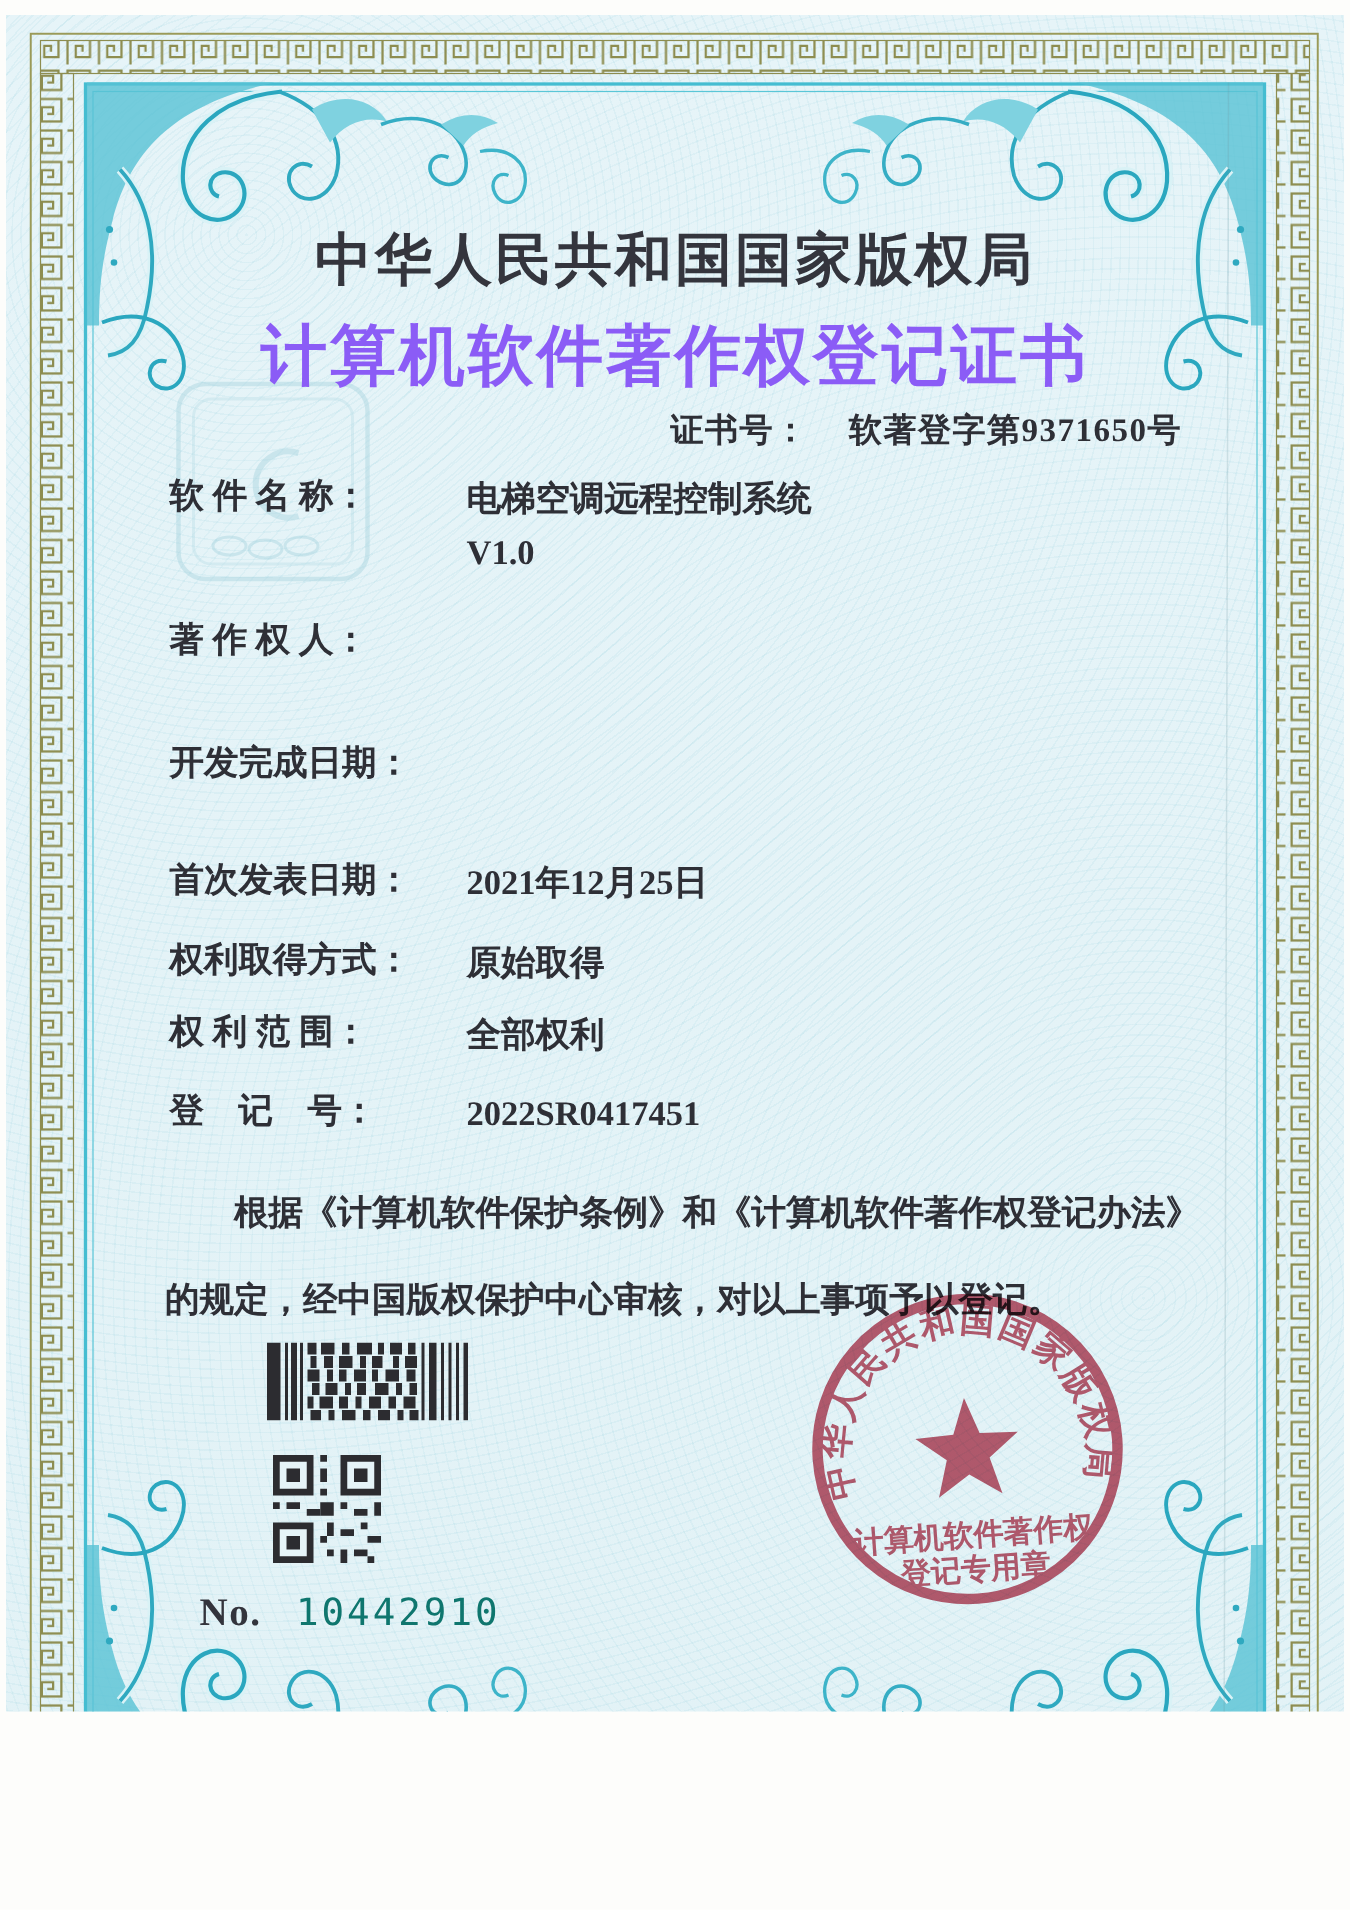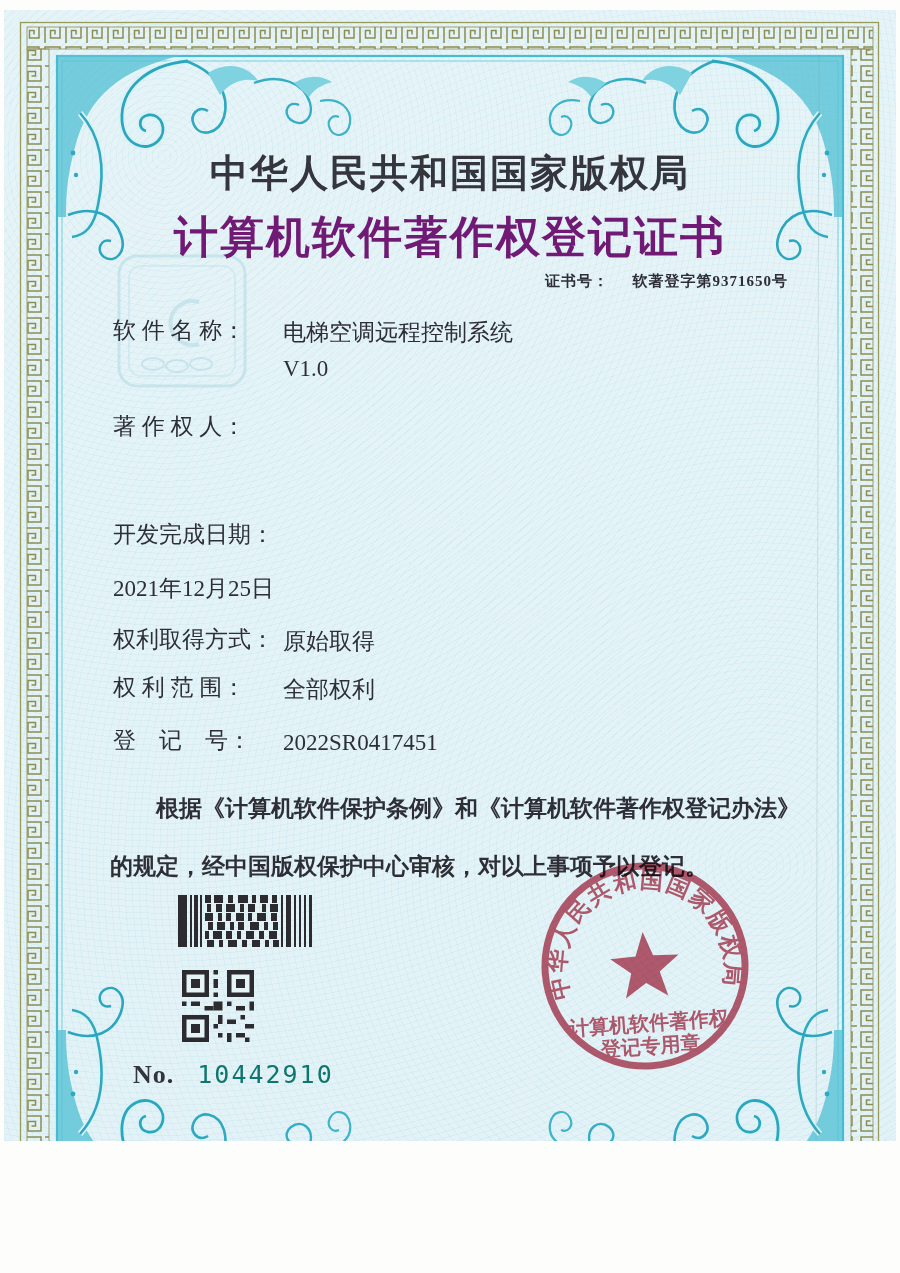--- a/index.html
+++ b/index.html
@@ -8,23 +8,23 @@
   .paper{position:absolute;left:4px;top:10px;width:892px;height:1222px;
          background:
            repeating-radial-gradient(circle at 18% 12%, rgba(120,195,212,.10) 0 1px, rgba(0,0,0,0) 1px 6px),
            repeating-radial-gradient(circle at 85% 70%, rgba(120,195,212,.09) 0 1px, rgba(0,0,0,0) 1px 7px),
            linear-gradient(#e6f4f8,#e2f2f6);}
   .layer{position:absolute;left:0;top:0;pointer-events:none;}
   .txt{position:absolute;white-space:nowrap;}
   .title1{left:0;top:148px;width:900px;text-align:center;font-size:38px;font-weight:700;
           letter-spacing:2px;color:#34353d;}
   .title2{left:0;top:208px;width:900px;text-align:center;font-size:44px;font-weight:700;
-          letter-spacing:2px;color:#701a75;}
-  .certno{right:112px;top:272px;font-size:15px;font-weight:700;letter-spacing:1px;}
-  .row{position:absolute;left:113px;display:flex;font-size:23px;font-weight:400;}
+          letter-spacing:2px;color:#8b5cf6;}
+  .certno{right:112px;top:272px;font-size:22px;font-weight:700;letter-spacing:1px;}
+  .row{position:absolute;left:113px;display:flex;font-size:23px;font-weight:700;gap:28px;}
   .row .lbl{width:170px;flex:0 0 170px;}
   .row .val{white-space:pre-line;line-height:36px;}
   .para{position:absolute;left:110px;top:780px;width:690px;font-size:23px;font-weight:700;
         line-height:58px;text-indent:2em;text-align:justify;white-space:normal;}
   .serial{left:133px;top:1060px;font-size:26px;}
   .serial .no{font-weight:700;color:#33343c;letter-spacing:1px;margin-top:12px;}
   .serial .num{font-family:"DejaVu Sans Mono","Liberation Mono",monospace;
                color:#0f766e;letter-spacing:2px;font-size:25px;font-weight:400;}
   .issued{left:544px;top:1062px;font-size:27px;font-weight:700;letter-spacing:1px;z-index:4;}
   .seal{position:absolute;left:537px;top:858px;width:216px;height:216px;z-index:5;
@@ -108,24 +108,25 @@
     <span>软著登字第9371650号</span>
   </div>
 
   <div class="row" style="top:315px">
     <span class="lbl">软 件 名 称：</span>
     <span class="val"><span>电梯空调远程控制系统</span><br><span>V1.0</span></span>
   </div>
   <div class="row" style="top:411px">
     <span class="lbl">著 作 权 人：</span>
   </div>
-  <div class="row" style="top:519px">
+  <div class="row" style="top:493px">
     <span class="lbl">开发完成日期：</span>
   </div>
   <div class="row" style="top:571px">
+    <span class="lbl">首次发表日期：</span>
     <span class="val">2021年12月25日</span>
   </div>
   <div class="row" style="top:672px">
     <span class="lbl">权 利 范 围：</span>
     <span class="val">全部权利</span>
   </div>
   <div class="row" style="top:624px">
     <span class="lbl">权利取得方式：</span>
     <span class="val">原始取得</span>
   </div>

